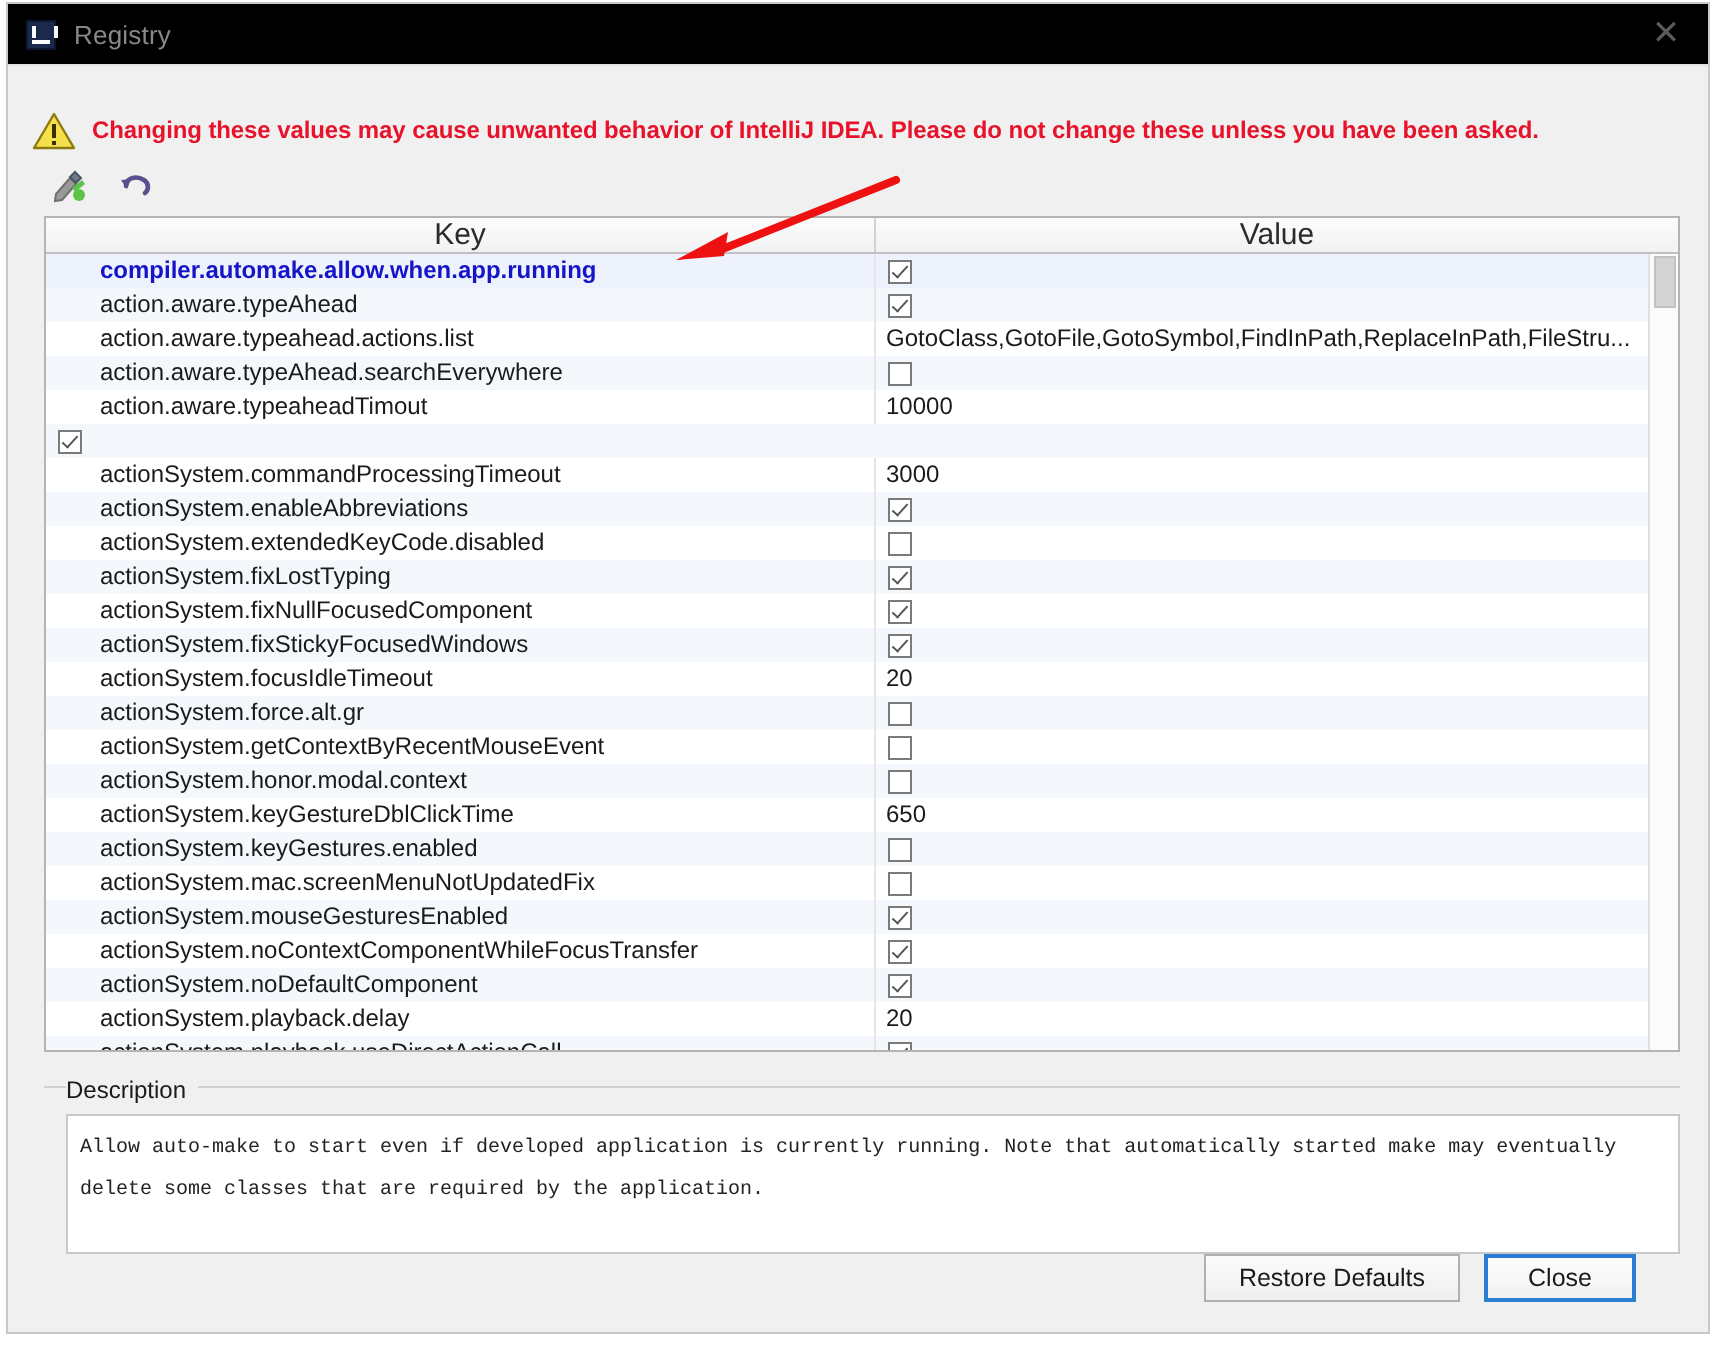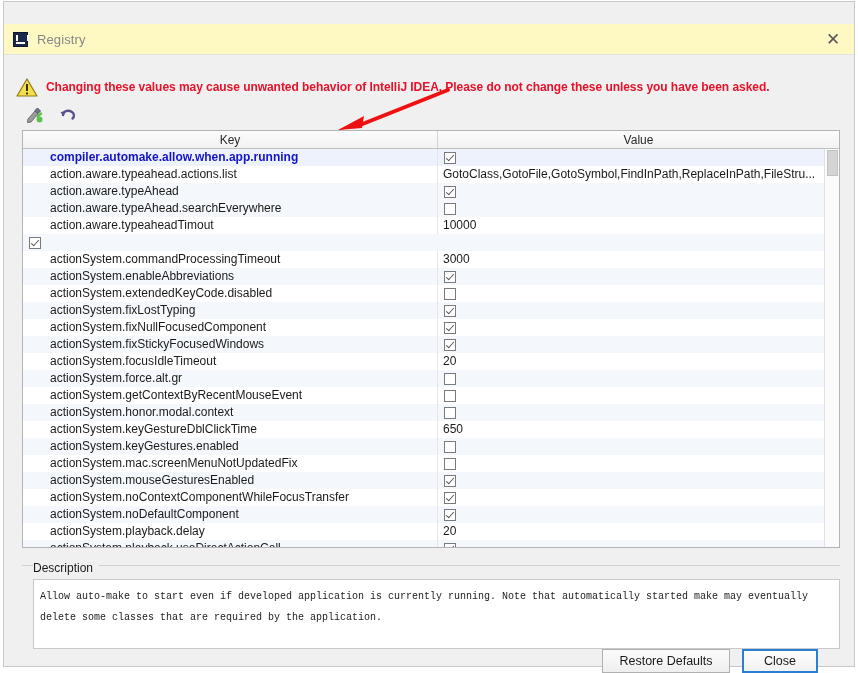--- a/index.html
+++ b/index.html
@@ -30,27 +30,26 @@
     border: 1px solid #c8c8c8;
     box-sizing: border-box;
     display: flex;
     flex-direction: column;
   }
 
   
   .titlebar {
     height: 30px;
     min-height: 30px;
-    background: #fef9c3;
+    background: #000000;
     border-bottom: 1px solid #e2e2e2;
     display: flex;
     align-items: center;
     padding: 0 0 0 9px;
     position: relative;
-    margin-top: 22px;
   }
   .ij-icon {
     width: 15px;
     height: 15px;
     background: #1b2a4a;
     border: 1px solid #0d1730;
     box-sizing: border-box;
     position: relative;
     flex: 0 0 auto;
     margin-right: 9px;
@@ -145,21 +144,21 @@
     height: 418px;
     box-sizing: border-box;
     position: relative;
     overflow: hidden;
   }
   .thead {
     display: flex;
     height: 18px;
     background: linear-gradient(to bottom, #fcfcfc 0%, #f2f2f2 100%);
     border-bottom: 1px solid #c0c0c0;
-    font-size: 12px;
+    font-size: 15px;
     color: #2b2b2b;
     box-sizing: border-box;
   }
   .th {
     display: flex;
     align-items: center;
     justify-content: center;
     box-sizing: border-box;
     border-right: 1px solid #d2d2d2;
     height: 100%;
@@ -383,30 +382,30 @@
         <div class="th key">Key</div>
         <div class="th val">Value</div>
       </div>
       <div class="tbody" id="tbody">
           <div class="row even selected">
             <div class="cell-key">compiler.automake.allow.when.app.running</div>
             <div class="cell-val">
               <span class="cb checked"></span>
             </div>
           </div>
+          <div class="row odd">
+            <div class="cell-key">action.aware.typeAhead</div>
+            <div class="cell-val">
+              <span class="cb checked"></span>
+            </div>
+          </div>
           <div class="row even">
             <div class="cell-key">action.aware.typeahead.actions.list</div>
             <div class="cell-val">
               <span class="valtext">GotoClass,GotoFile,GotoSymbol,FindInPath,ReplaceInPath,FileStru...</span>
-            </div>
-          </div>
-          <div class="row odd">
-            <div class="cell-key">action.aware.typeAhead</div>
-            <div class="cell-val">
-              <span class="cb checked"></span>
             </div>
           </div>
           <div class="row odd">
             <div class="cell-key">action.aware.typeAhead.searchEverywhere</div>
             <div class="cell-val">
               <span class="cb"></span>
             </div>
           </div>
           <div class="row even">
             <div class="cell-key">action.aware.typeaheadTimout</div>

